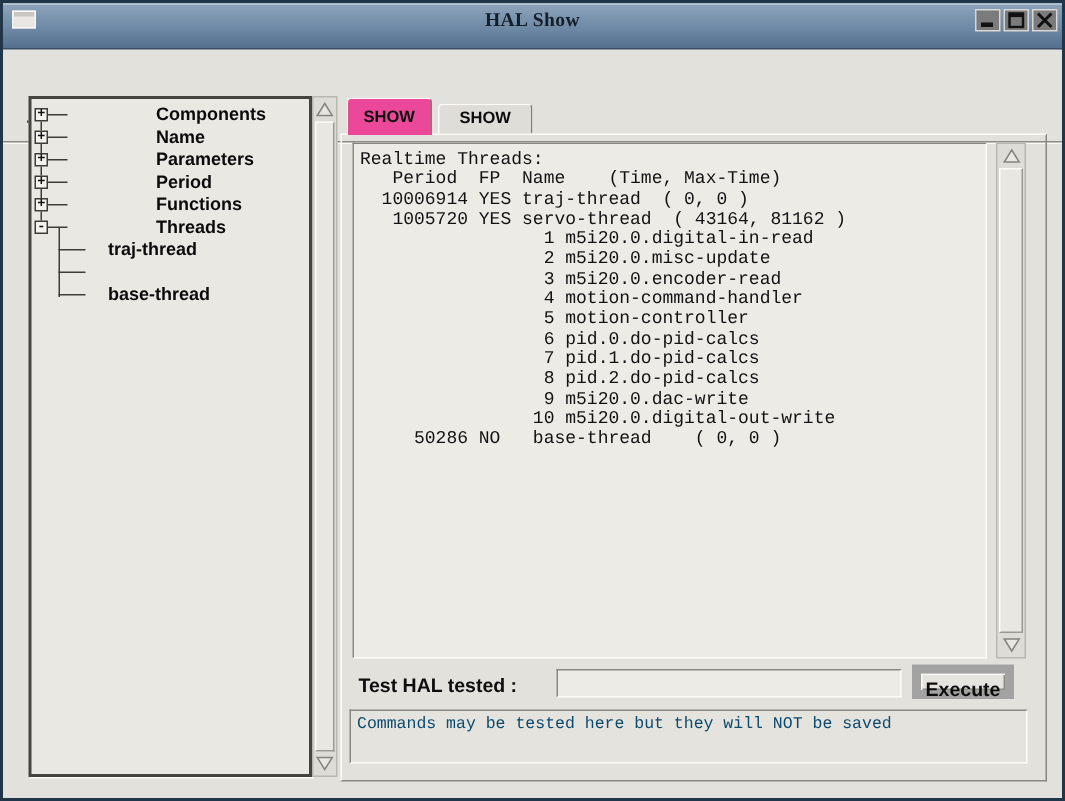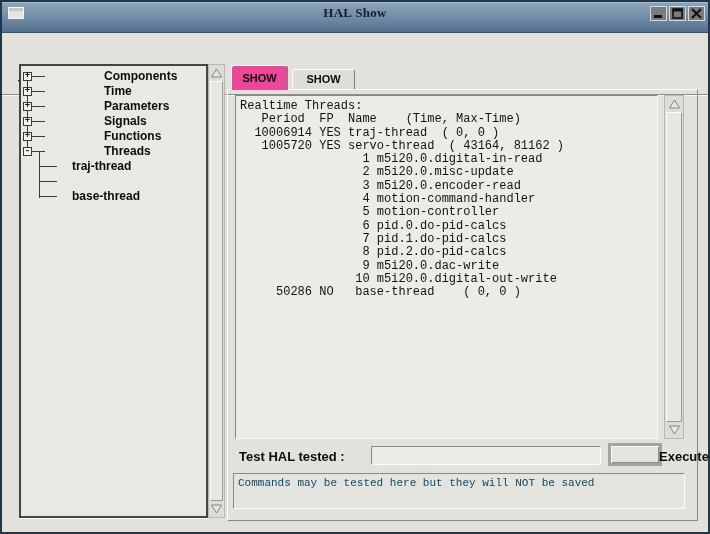--- a/index.html
+++ b/index.html
@@ -150,29 +150,28 @@
     width: 230px; height: 19px;
     background: #edebe6;
     border-top: 1px solid #8a8882; border-left: 1px solid #8a8882;
     border-right: 1px solid #fcfbf8; border-bottom: 1px solid #fcfbf8;
     font-family: "Liberation Mono", monospace;
     font-size: 12px; color: #111; padding: 0 3px;
     outline: none;
   }
   .exec-btn {
     position: absolute; left: 606px; top: 441px;
-    width: 52px; height: 23px;
+    width: 68px; height: 23px;
     background: #e6e4de;
-    border: 3px solid #a3a3a3;
+    border: 6px solid #a3a3a3;
     box-shadow: inset 1px 1px 0 #fcfbf8, inset -1px -1px 0 #8f8d87;
     font-family: "Liberation Sans", sans-serif;
     font-size: 13px; font-weight: bold; color: #0d0d0d;
     text-align: center; line-height: 21px;
     cursor: default;
-    padding-left: 48px;
   }
   
   .note-box {
     position: absolute; left: 231px; top: 471px;
     width: 452px; height: 36px;
     background: #e5e3dd;
     border-top: 1px solid #8a8882; border-left: 1px solid #8a8882;
     border-right: 1px solid #fcfbf8; border-bottom: 1px solid #fcfbf8;
   }
   .note-box pre {
@@ -227,29 +226,29 @@
       <div class="guide" style="left:18px;top:100px;width:18px;height:1px;"></div>
       <div class="guide" style="left:18px;top:115px;width:18px;height:1px;"></div>
       <div class="guide" style="left:18px;top:130px;width:18px;height:1px;"></div>
 
       <div class="trow" style="top:3px;">
         <span class="xpbox">+</span>
         <span class="tlabel parent">Components</span>
       </div>
       <div class="trow" style="top:18px;">
         <span class="xpbox">+</span>
-        <span class="tlabel parent">Time</span>
+        <span class="tlabel parent">Name</span>
       </div>
       <div class="trow" style="top:33px;">
         <span class="xpbox">+</span>
         <span class="tlabel parent">Parameters</span>
       </div>
       <div class="trow" style="top:48px;">
         <span class="xpbox">+</span>
-        <span class="tlabel parent">Signals</span>
+        <span class="tlabel parent">Period</span>
       </div>
       <div class="trow" style="top:63px;">
         <span class="xpbox">+</span>
         <span class="tlabel parent">Functions</span>
       </div>
       <div class="trow" style="top:78px;">
         <span class="xpbox">-</span>
         <span class="tlabel parent">Threads</span>
       </div>
       <div class="trow" style="top:93px;">

